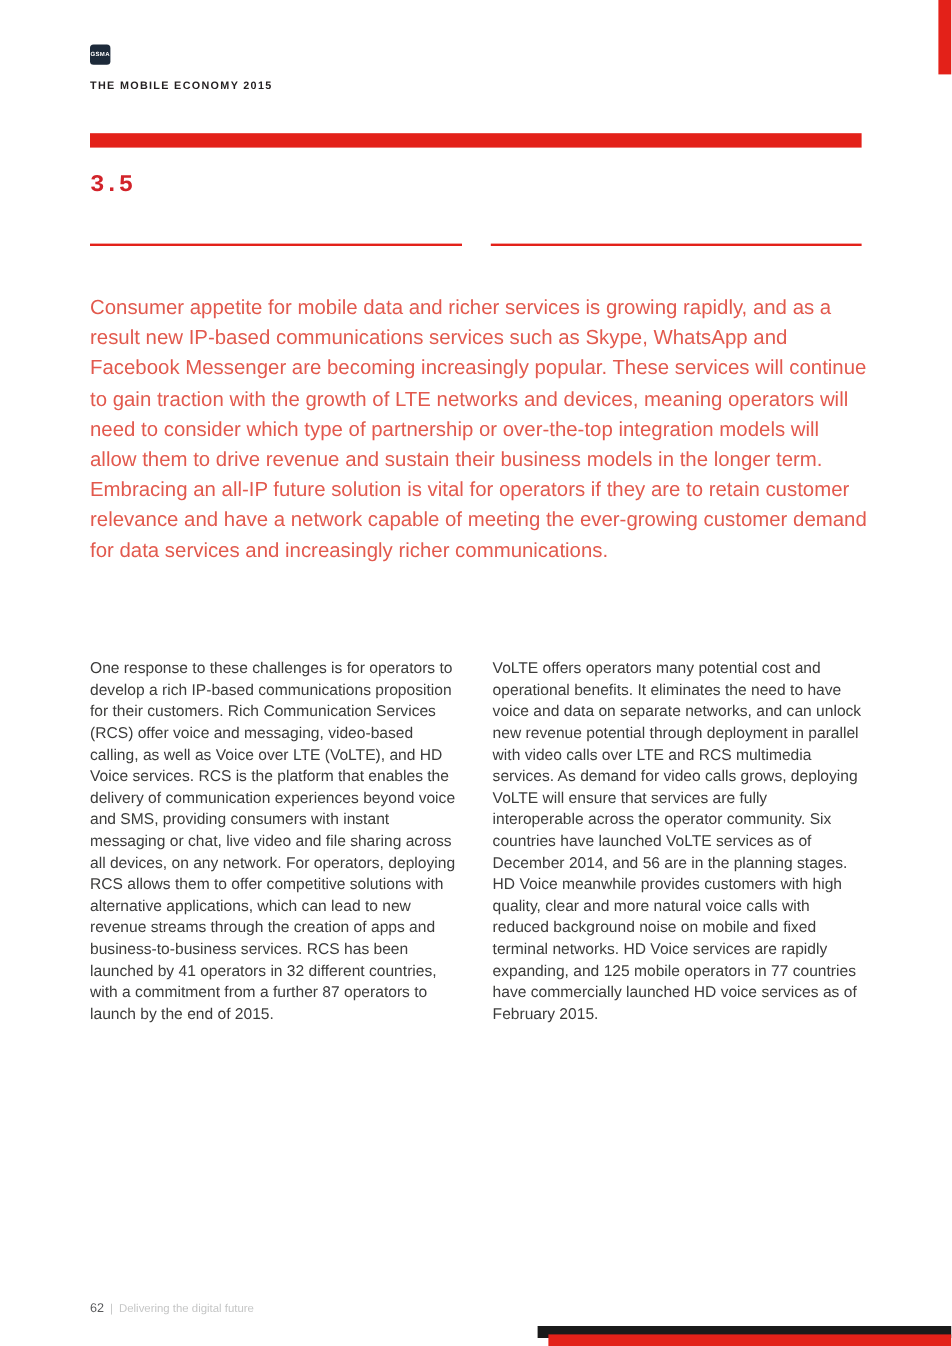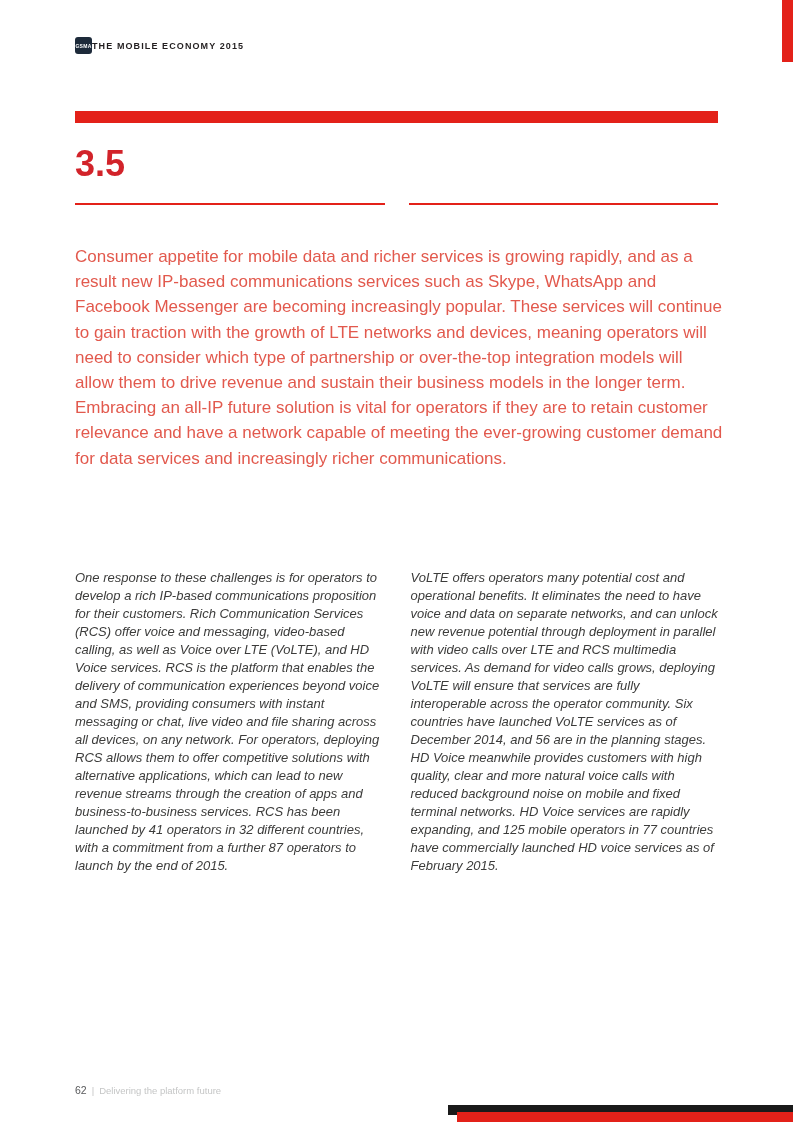--- a/index.html
+++ b/index.html
@@ -21,21 +21,23 @@
     top: 0; right: 0;
     width: 11px; height: 62px;
     background: var(--brand-red, #e32119);
   }
 
   
   .header {
     position: absolute;
     top: 37px; left: 75px;
     display: flex;
-    align-items: center;
+    align-items: flex-start;
+    gap: 12px;
+    flex-direction: column;
   }
   .logo {
     width: 17px; height: 17px;
     background: #1d2a3a;
     border-radius: 3px;
     color: #ffffff;
     font-size: 5px;
     font-weight: bold;
     display: flex;
     align-items: center;
@@ -59,23 +61,24 @@
 
   
   .section-heading {
     position: absolute;
     top: 143px; left: 75px;
     display: flex;
     align-items: baseline;
     gap: 30px;
   }
   .section-number {
-    font-size: 36px;
+    font-size: 20px;
     font-weight: bold;
     color: var(--number-red, #d2232a);
+    font-family: Liberation Mono, monospace;
   }
   .section-title {
     font-size: 31px;
     font-weight: normal;
     color: var(--title-red, #e2594d);
   }
 
   
   .rules {
     position: absolute;
@@ -96,25 +99,24 @@
     top: 244px; left: 75px;
     width: 650px;
     font-size: 17px;
     line-height: 25.2px;
     color: var(--lead-red, #e2594d);
   }
 
   
   .columns {
     position: absolute;
-    top: 569px; left: 75px;
+    top: 548px; left: 75px;
     width: 643px;
     display: flex;
     gap: 28px;
-    font-style: italic;
   }
   .col {
     flex: 1;
     font-size: 13px;
     line-height: 18px;
     color: var(--body-text, #3c3c3b);
   }
 
   
   .footer {
@@ -173,19 +175,19 @@
   <p class="lead">Consumer appetite for mobile data and richer services is growing rapidly, and as a result new IP-based communications services such as Skype, WhatsApp and Facebook Messenger are becoming increasingly popular. These services will continue to gain traction with the growth of LTE networks and devices, meaning operators will need to consider which type of partnership or over-the-top integration models will allow them to drive revenue and sustain their business models in the longer term. Embracing an all-IP future solution is vital for operators if they are to retain customer relevance and have a network capable of meeting the ever-growing customer demand for data services and increasingly richer communications.</p>
 
   <div class="columns">
     <p class="col">One response to these challenges is for operators to develop a rich IP-based communications proposition for their customers. Rich Communication Services (RCS) offer voice and messaging, video-based calling, as well as Voice over LTE (VoLTE), and HD Voice services. RCS is the platform that enables the delivery of communication experiences beyond voice and SMS, providing consumers with instant messaging or chat, live video and file sharing across all devices, on any network. For operators, deploying RCS allows them to offer competitive solutions with alternative applications, which can lead to new revenue streams through the creation of apps and business-to-business services. RCS has been launched by 41 operators in 32 different countries, with a commitment from a further 87 operators to launch by the end of 2015.</p>
     <p class="col">VoLTE offers operators many potential cost and operational benefits. It eliminates the need to have voice and data on separate networks, and can unlock new revenue potential through deployment in parallel with video calls over LTE and RCS multimedia services. As demand for video calls grows, deploying VoLTE will ensure that services are fully interoperable across the operator community. Six countries have launched VoLTE services as of December 2014, and 56 are in the planning stages. HD Voice meanwhile provides customers with high quality, clear and more natural voice calls with reduced background noise on mobile and fixed terminal networks. HD Voice services are rapidly expanding, and 125 mobile operators in 77 countries have commercially launched HD voice services as of February 2015.</p>
   </div>
 
   <footer class="footer">
     <span class="page-number">62</span>
     <span class="footer-sep">|</span>
-    <span class="footer-tagline">Delivering the platform future</span>
+    <span class="footer-tagline">Delivering the digital future</span>
   </footer>
 
   <div class="bottom-black-bar"></div>
   <div class="bottom-red-bar"></div>
 
 </div>
 
 </body></html>

